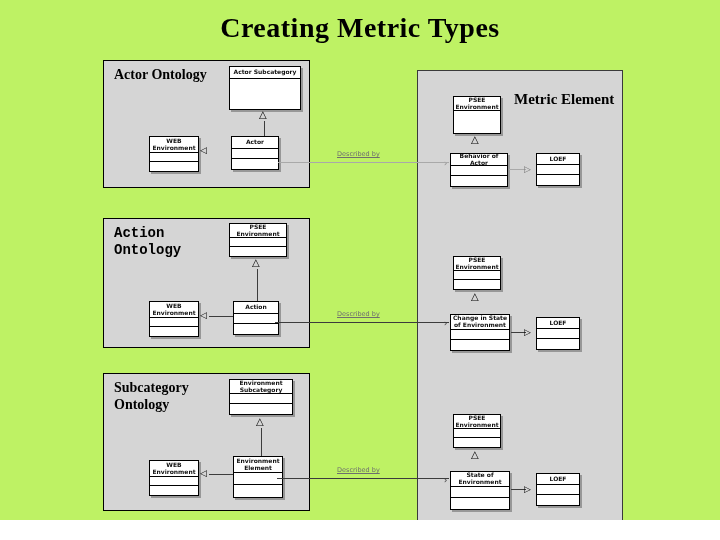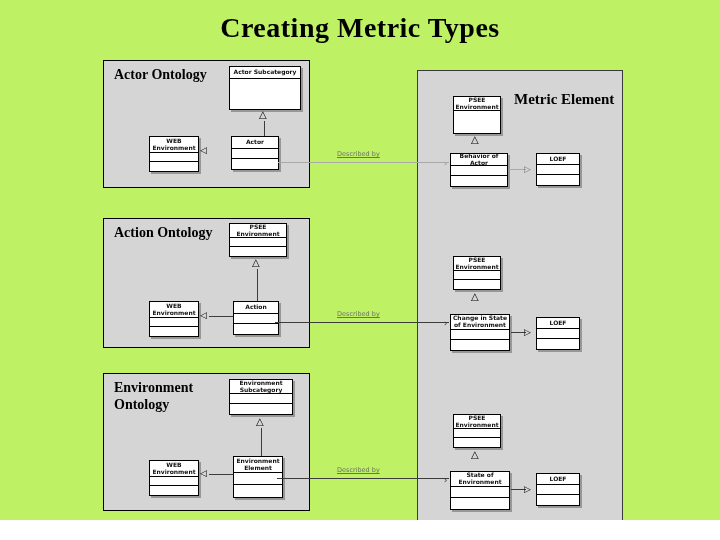--- a/index.html
+++ b/index.html
@@ -56,21 +56,21 @@
     <span class="tri side" style="left:96px;top:85px;">◁</span>
 
     <div class="ubox" style="left:127px;top:75px;width:48px;">
       <div class="bt t12">Actor</div>
       <div class="bc c10"></div>
       <div class="bc c10 last"></div>
     </div>
   </div>
 
   <div class="panel" style="left:103px;top:218px;width:207px;height:130px;">
-    <div class="plabel" style="left:10px;top:6px;width:120px;">Action Ontology</div>
+    <div class="plabel" style="left:10px;top:6px;width:120px;font-family:Liberation Mono, monospace;">Action Ontology</div>
 
     <div class="ubox" style="left:125px;top:4px;width:58px;">
       <div class="bt t14">PSEE Environment</div>
       <div class="bc c9"></div>
       <div class="bc c9 last"></div>
     </div>
     <span class="tri" style="left:148px;top:39px;">△</span>
     <div class="ln v" style="left:153px;top:50px;height:32px;"></div>
 
     <div class="ubox" style="left:45px;top:82px;width:50px;">
@@ -82,21 +82,21 @@
     <div class="ln h" style="left:105px;top:97px;width:24px;"></div>
 
     <div class="ubox" style="left:129px;top:82px;width:46px;">
       <div class="bt t12">Action</div>
       <div class="bc c10"></div>
       <div class="bc c10 last"></div>
     </div>
   </div>
 
   <div class="panel" style="left:103px;top:373px;width:207px;height:138px;">
-    <div class="plabel" style="left:10px;top:6px;width:100px;">Environment Ontology</div>
+    <div class="plabel" style="left:10px;top:6px;width:100px;">Subcategory Ontology</div>
 
     <div class="ubox" style="left:125px;top:5px;width:64px;">
       <div class="bt t14">Environment Subcategory</div>
       <div class="bc c10"></div>
       <div class="bc c10 last"></div>
     </div>
     <span class="tri" style="left:152px;top:43px;">△</span>
     <div class="ln v" style="left:157px;top:54px;height:28px;"></div>
 
     <div class="ubox" style="left:45px;top:86px;width:50px;">

